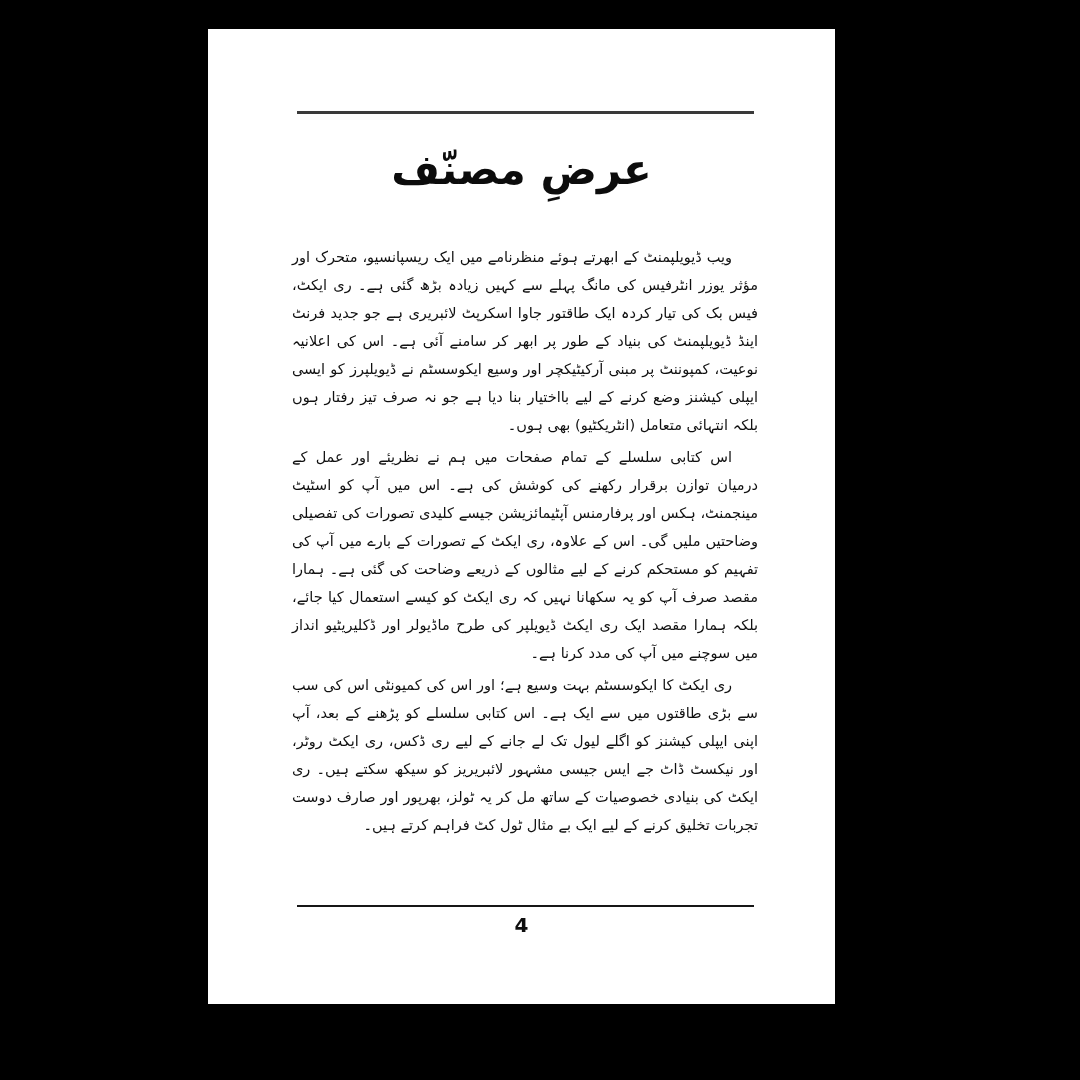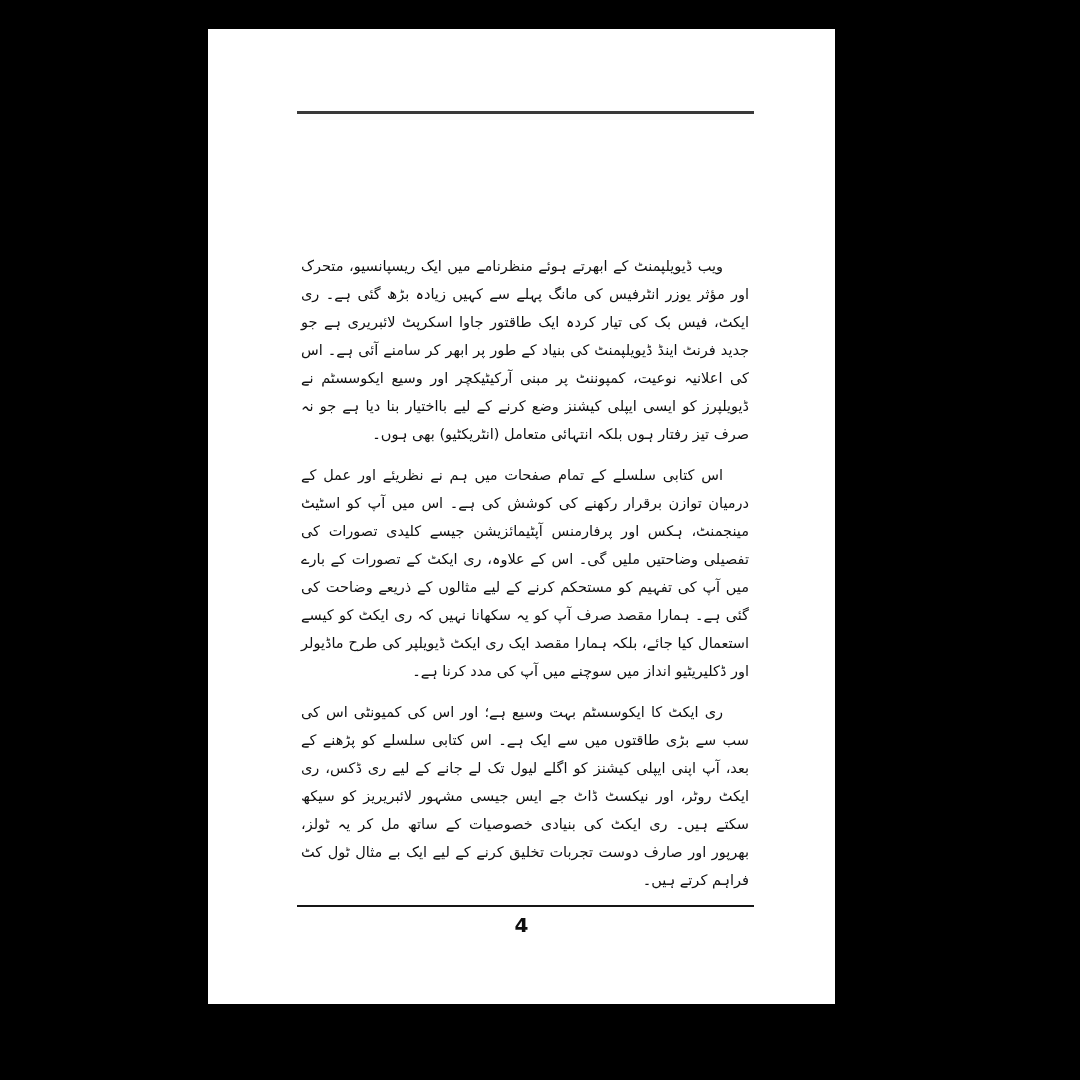--- a/index.html
+++ b/index.html
@@ -58,21 +58,21 @@
     overflow: hidden;
     direction: rtl;
     unicode-bidi: embed;
     text-align: justify;
     font-family: "DejaVu Sans", sans-serif;
     font-size: 14.5px;
     line-height: 28px;
     color: #101010;
   }
   .body-text p {
-    margin: 13px;
+    margin: 4px;
     padding: 0;
     text-indent: 26px;
   }
   .footer-rule {
     position: absolute;
     top: 876px;
     left: 89px;
     width: 457px;
     height: 2px;
     background: #161616;
@@ -90,20 +90,21 @@
   }
 </style>
 </head>
 <body>
 
 <div class="canvas">
   <div class="paper">
 
     <div class="top-rule"></div>
 
+    <h1 class="heading">عرضِ مصنّف</h1>
 
     <div class="body-text">
       <p>ویب ڈیویلپمنٹ کے ابھرتے ہوئے منظرنامے میں ایک ریسپانسیو، متحرک اور مؤثر یوزر انٹرفیس کی مانگ پہلے سے کہیں زیادہ بڑھ گئی ہے۔ ری ایکٹ، فیس بک کی تیار کردہ ایک طاقتور جاوا اسکرپٹ لائبریری ہے جو جدید فرنٹ اینڈ ڈیویلپمنٹ کی بنیاد کے طور پر ابھر کر سامنے آئی ہے۔ اس کی اعلانیہ نوعیت، کمپوننٹ پر مبنی آرکیٹیکچر اور وسیع ایکوسسٹم نے ڈیویلپرز کو ایسی ایپلی کیشنز وضع کرنے کے لیے بااختیار بنا دیا ہے جو نہ صرف تیز رفتار ہوں بلکہ انتہائی متعامل (انٹریکٹیو) بھی ہوں۔</p>
       <p>اس کتابی سلسلے کے تمام صفحات میں ہم نے نظریئے اور عمل کے درمیان توازن برقرار رکھنے کی کوشش کی ہے۔ اس میں آپ کو اسٹیٹ مینجمنٹ، ہکس اور پرفارمنس آپٹیمائزیشن جیسے کلیدی تصورات کی تفصیلی وضاحتیں ملیں گی۔ اس کے علاوہ، ری ایکٹ کے تصورات کے بارے میں آپ کی تفہیم کو مستحکم کرنے کے لیے مثالوں کے ذریعے وضاحت کی گئی ہے۔ ہمارا مقصد صرف آپ کو یہ سکھانا نہیں کہ ری ایکٹ کو کیسے استعمال کیا جائے، بلکہ ہمارا مقصد ایک ری ایکٹ ڈیویلپر کی طرح ماڈیولر اور ڈکلیریٹیو انداز میں سوچنے میں آپ کی مدد کرنا ہے۔</p>
       <p>ری ایکٹ کا ایکوسسٹم بہت وسیع ہے؛ اور اس کی کمیونٹی اس کی سب سے بڑی طاقتوں میں سے ایک ہے۔ اس کتابی سلسلے کو پڑھنے کے بعد، آپ اپنی ایپلی کیشنز کو اگلے لیول تک لے جانے کے لیے ری ڈکس، ری ایکٹ روٹر، اور نیکسٹ ڈاٹ جے ایس جیسی مشہور لائبریریز کو سیکھ سکتے ہیں۔ ری ایکٹ کی بنیادی خصوصیات کے ساتھ مل کر یہ ٹولز، بھرپور اور صارف دوست تجربات تخلیق کرنے کے لیے ایک بے مثال ٹول کٹ فراہم کرتے ہیں۔</p>
     </div>
 
     <div class="footer-rule"></div>
 
     <div class="page-number">4</div>

